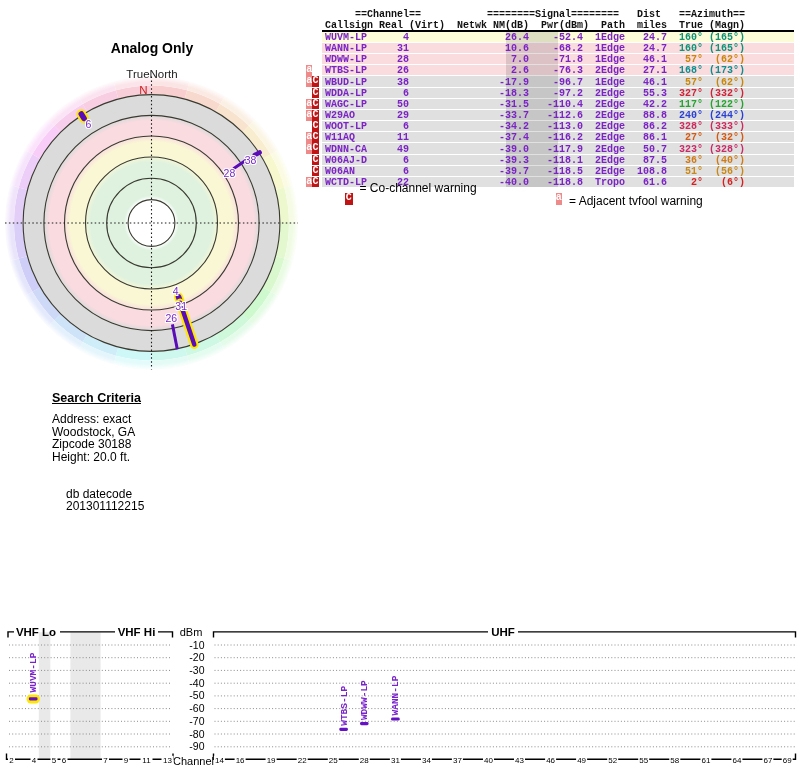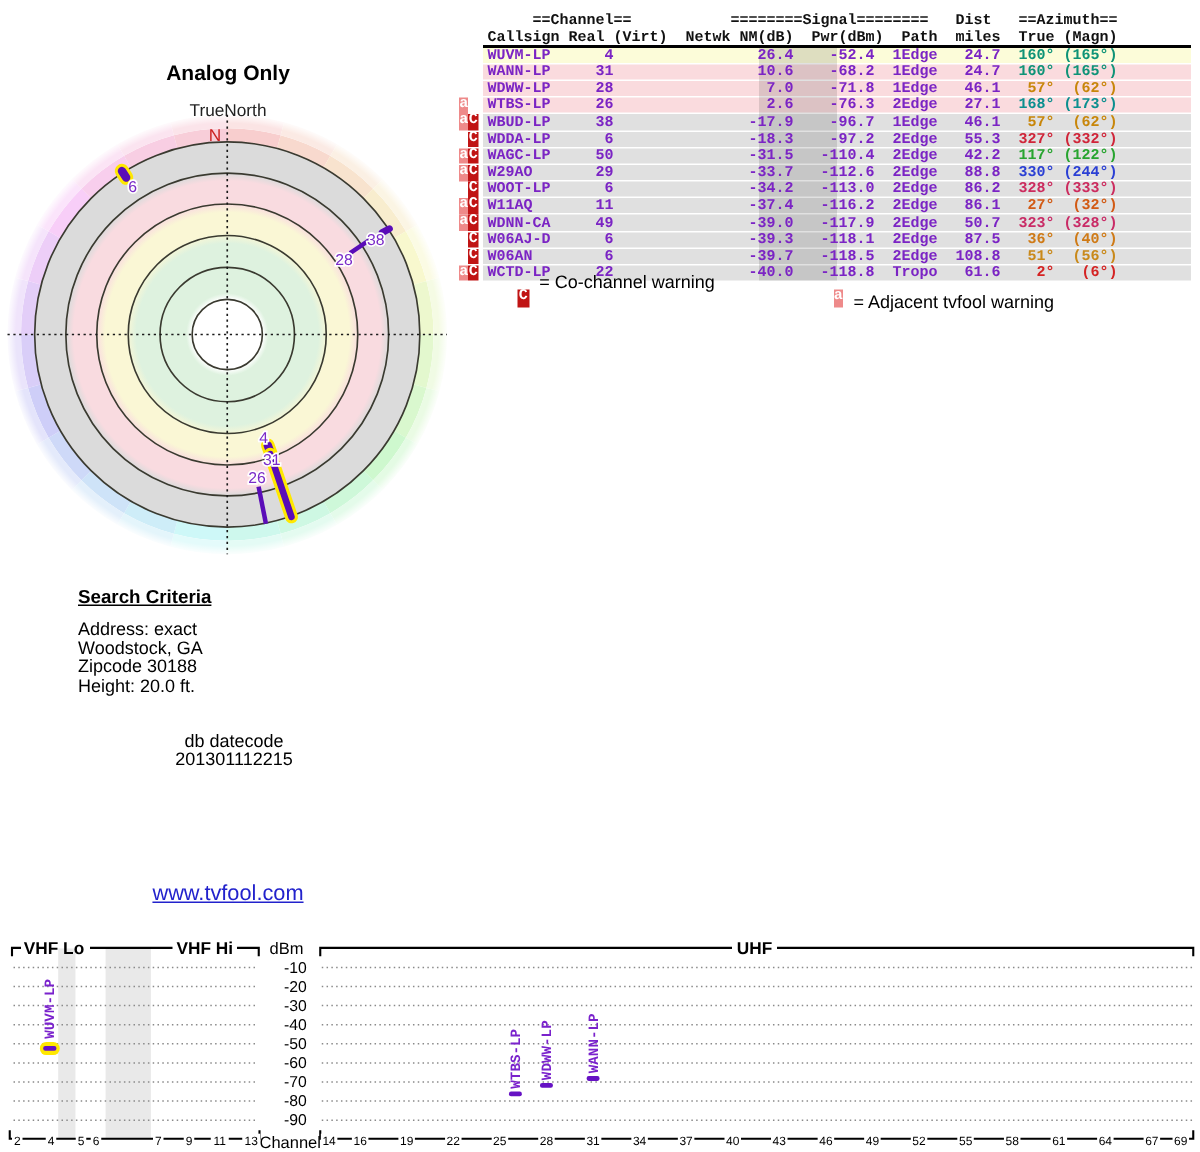--- a/index.html
+++ b/index.html
@@ -264,34 +264,33 @@
 <pre class="mono" style="left:325px;top:8.6px;color:#111">     ==Channel==           ========Signal========   Dist   ==Azimuth==
 Callsign Real (Virt)  Netwk NM(dB)  Pwr(dBm)  Path  miles  True (Magn)</pre>
 <div style="position:absolute;left:322px;top:30.4px;width:472px;height:1.2px;background:#000"></div>
 <pre class="mono" style="left:325px;top:32.0px;color:#7B24C4">WUVM-LP      4                26.4    -52.4  1Edge   24.7<span style="color:#0E9377">  160° (165°)</span>
 WANN-LP     31                10.6    -68.2  1Edge   24.7<span style="color:#0E9377">  160° (165°)</span>
 WDWW-LP     28                 7.0    -71.8  1Edge   46.1<span style="color:#C8860A">   57°  (62°)</span>
 WTBS-LP     26                 2.6    -76.3  2Edge   27.1<span style="color:#0C8F8F">  168° (173°)</span>
 WBUD-LP     38               -17.9    -96.7  1Edge   46.1<span style="color:#C8860A">   57°  (62°)</span>
 WDDA-LP      6               -18.3    -97.2  2Edge   55.3<span style="color:#D02438">  327° (332°)</span>
 WAGC-LP     50               -31.5   -110.4  2Edge   42.2<span style="color:#27A42F">  117° (122°)</span>
-W29AO       29               -33.7   -112.6  2Edge   88.8<span style="color:#2A3FD4">  330° (244°)</span>
+W29AO       29               -33.7   -112.6  2Edge   88.8<span style="color:#2A3FD4">  240° (244°)</span>
 WOOT-LP      6               -34.2   -113.0  2Edge   86.2<span style="color:#CC2B5E">  328° (333°)</span>
 W11AQ       11               -37.4   -116.2  2Edge   86.1<span style="color:#D25A14">   27°  (32°)</span>
 WDNN-CA     49               -39.0   -117.9  2Edge   50.7<span style="color:#C92B66">  323° (328°)</span>
 W06AJ-D      6               -39.3   -118.1  2Edge   87.5<span style="color:#CF7A16">   36°  (40°)</span>
 W06AN        6               -39.7   -118.5  2Edge  108.8<span style="color:#C9891A">   51°  (56°)</span>
 WCTD-LP     22               -40.0   -118.8  Tropo   61.6<span style="color:#D42222">    2°   (6°)</span></pre>
 </div>
 
 <div class="fc" style="top:193.3px;left:345px;width:7.6px;height:11.5px">C</div>
 <div style="position:absolute;left:359.5px;top:181px;font-size:12px;color:#000">= Co-channel warning</div>
 <div class="fa" style="top:193.3px;left:555.5px;width:6.6px;height:11.5px">a</div>
 <div style="position:absolute;left:569px;top:193.5px;font-size:12px;color:#000">= Adjacent tvfool warning</div>
 
 <div style="position:absolute;left:52px;top:390.5px;width:200px;text-align:left;font-weight:bold;font-size:12.5px;text-decoration:underline">Search Criteria</div>
 <div style="position:absolute;left:52px;top:413px;width:200px;text-align:left;font-size:12px;line-height:12.6px">Address: exact<br>Woodstock, GA<br>Zipcode 30188<br>Height: 20.0 ft.</div>
-<div style="position:absolute;left:56px;top:487.5px;width:200px;text-align:center;font-size:12px;line-height:12.6px">db datecode<br>201301112215</div>
-<div style="position:absolute;left:52px;top:588px;width:200px;text-align:center;font-size:14.5px"><span style="color:#2222CC;text-decoration:underline">www.tvfool.com</span></div>
+<div style="position:absolute;left:66px;top:487.5px;width:200px;text-align:left;font-size:12px;line-height:12.6px">db datecode<br>201301112215</div>
 
 <div style="position:absolute;left:52px;top:40px;width:200px;text-align:center;font-weight:bold;font-size:14px;color:#000">Analog Only</div>
 <div style="position:absolute;left:52px;top:67.5px;width:200px;text-align:center;font-size:11.5px;color:#222">TrueNorth</div>
 
 </div>
 </body></html>

